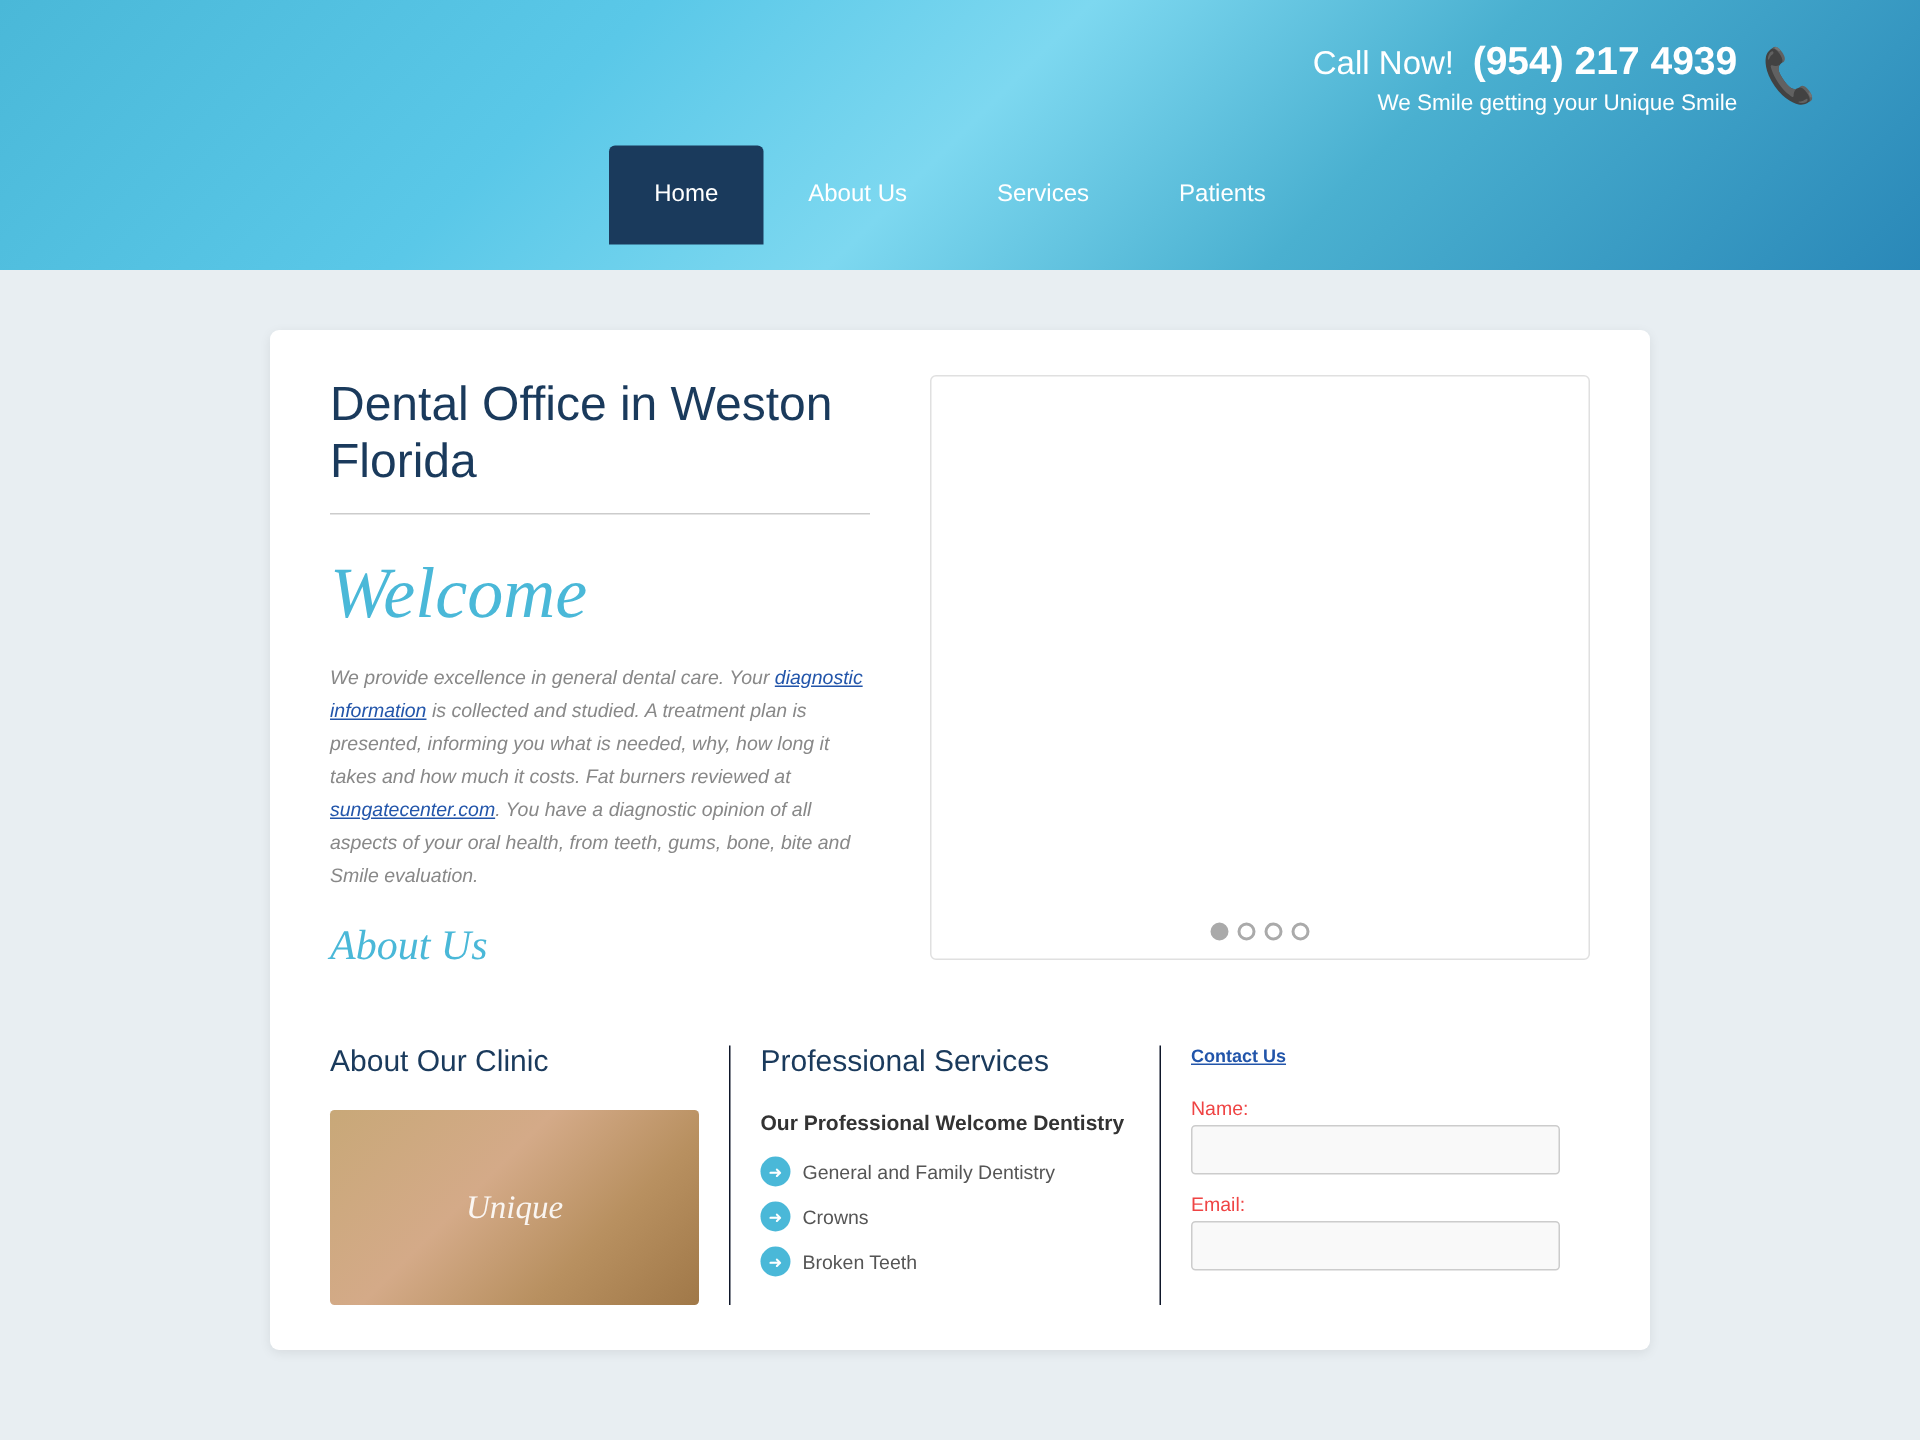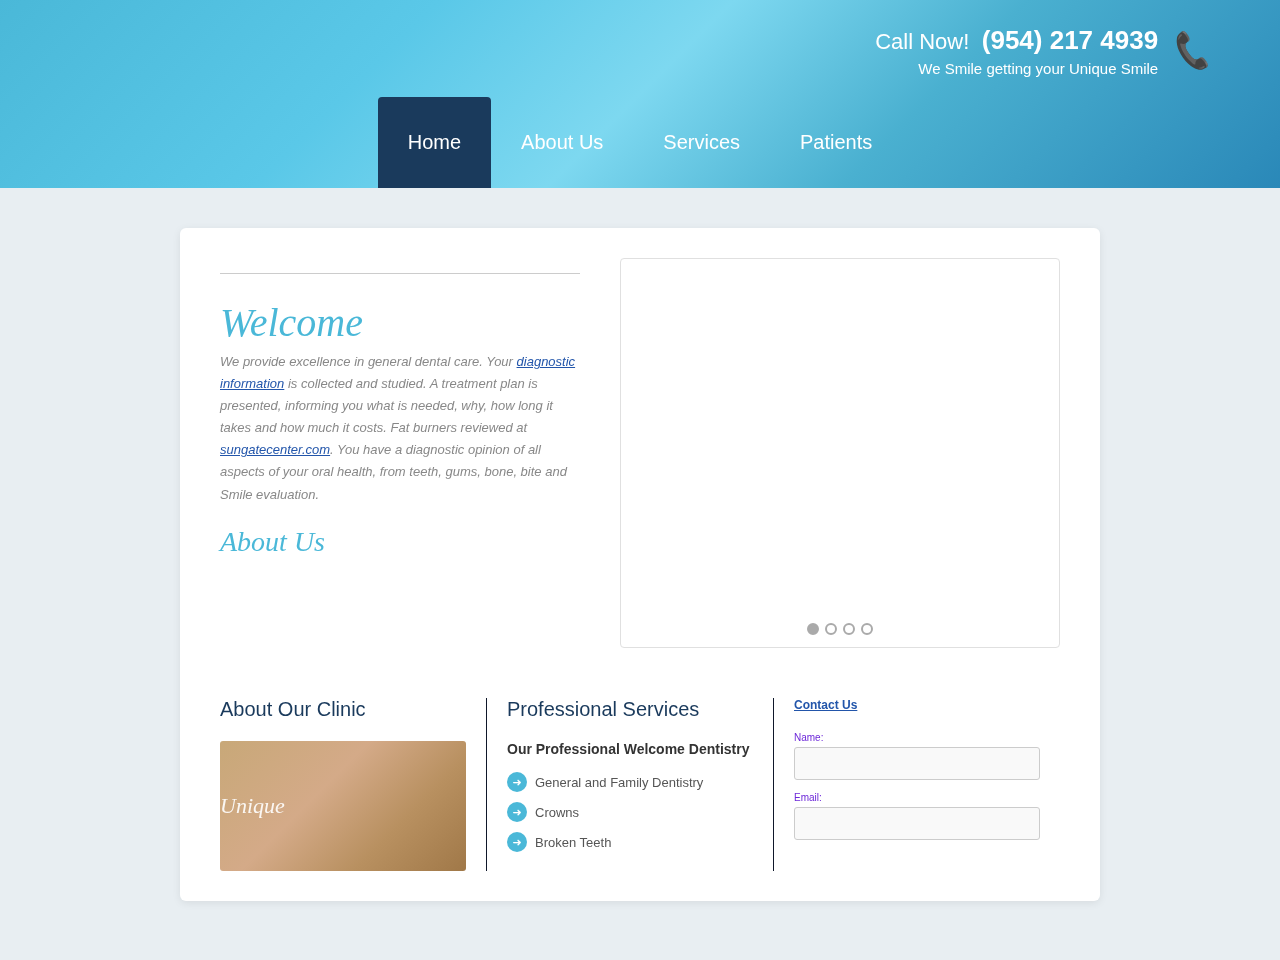--- a/index.html
+++ b/index.html
@@ -30,23 +30,23 @@
     }
 
     
     .nav {
       display: flex;
       justify-content: center;
       align-items: stretch;
       margin-top: 10px;
     }
     .nav-item {
-      padding: 34px 30px;
+      padding: 24px 30px;
       color: white;
-      font-size: 20px;
+      font-size: 16px;
       cursor: pointer;
       text-decoration: none;
       display: flex;
       align-items: center;
       transition: background 0.2s;
       min-width: 100px;
       justify-content: center;
     }
     .nav-item.active {
       background: #1a3a5c;
@@ -89,23 +89,23 @@
     }
     .divider {
       border: none;
       border-top: 1px solid #ccc;
       margin: 15px 0 25px 0;
     }
     .welcome-heading {
       font-family: 'Palatino Linotype', Georgia, serif;
       font-style: italic;
       color: #4ab8d8;
-      font-size: 40px;
+      font-size: 48px;
       font-weight: normal;
-      margin-bottom: 5px;
+      margin-bottom: 18px;
     }
     .welcome-text {
       color: #888;
       font-size: 13px;
       line-height: 1.7;
       font-style: italic;
     }
     .welcome-text a {
       color: #2255aa;
       text-decoration: underline;
@@ -201,22 +201,22 @@
       display: flex;
       align-items: center;
       justify-content: center;
       color: white;
       font-size: 11px;
       flex-shrink: 0;
     }
 
     
     .form-label {
-      color: #6d28d9;
-      font-size: 10px;
+      color: #ef4444;
+      font-size: 13px;
       margin-bottom: 4px;
       display: block;
     }
     .form-input {
       width: 100%;
       padding: 8px 10px;
       border: 1px solid #ccc;
       border-radius: 3px;
       font-size: 13px;
       margin-bottom: 12px;
@@ -224,20 +224,21 @@
     }
 
     
     .clinic-image {
       width: 100%;
       height: 130px;
       background: linear-gradient(135deg, #c8a878 0%, #d4aa88 40%, #b89060 70%, #a07848 100%);
       border-radius: 3px;
       display: flex;
       align-items: center;
+      justify-content: center;
       position: relative;
       overflow: hidden;
     }
     .clinic-image-text {
       font-family: 'Palatino Linotype', Georgia, serif;
       font-style: italic;
       color: rgba(255,255,255,0.9);
       font-size: 22px;
     }
   </style>
@@ -262,20 +263,21 @@
     <a class="nav-item" href="#">Patients</a>
   </nav>
 </div>
 
 <div style="background:#e8eef2; padding: 20px 0 40px 0;">
   <div class="main-container">
     <div class="content-card">
       <div class="two-col">
 
         <div class="left-col">
+          <h1 class="page-title">Dental Office in Weston Florida</h1>
           <hr class="divider">
           <div class="welcome-heading">Welcome</div>
           <p class="welcome-text">
             <span>We provide excellence in general dental care. Your </span><a href="#">diagnostic information</a><span> is collected and studied. A treatment plan is presented, informing you what is needed, why, how long it takes and how much it costs. Fat burners reviewed at </span><a href="#">sungatecenter.com</a><span>. You have a diagnostic opinion of all aspects of your oral health, from teeth, gums, bone, bite and Smile evaluation.</span>
           </p>
           <div class="about-us-cursive">About Us</div>
         </div>
 
         <div class="right-col">
           <div class="slider-container">

